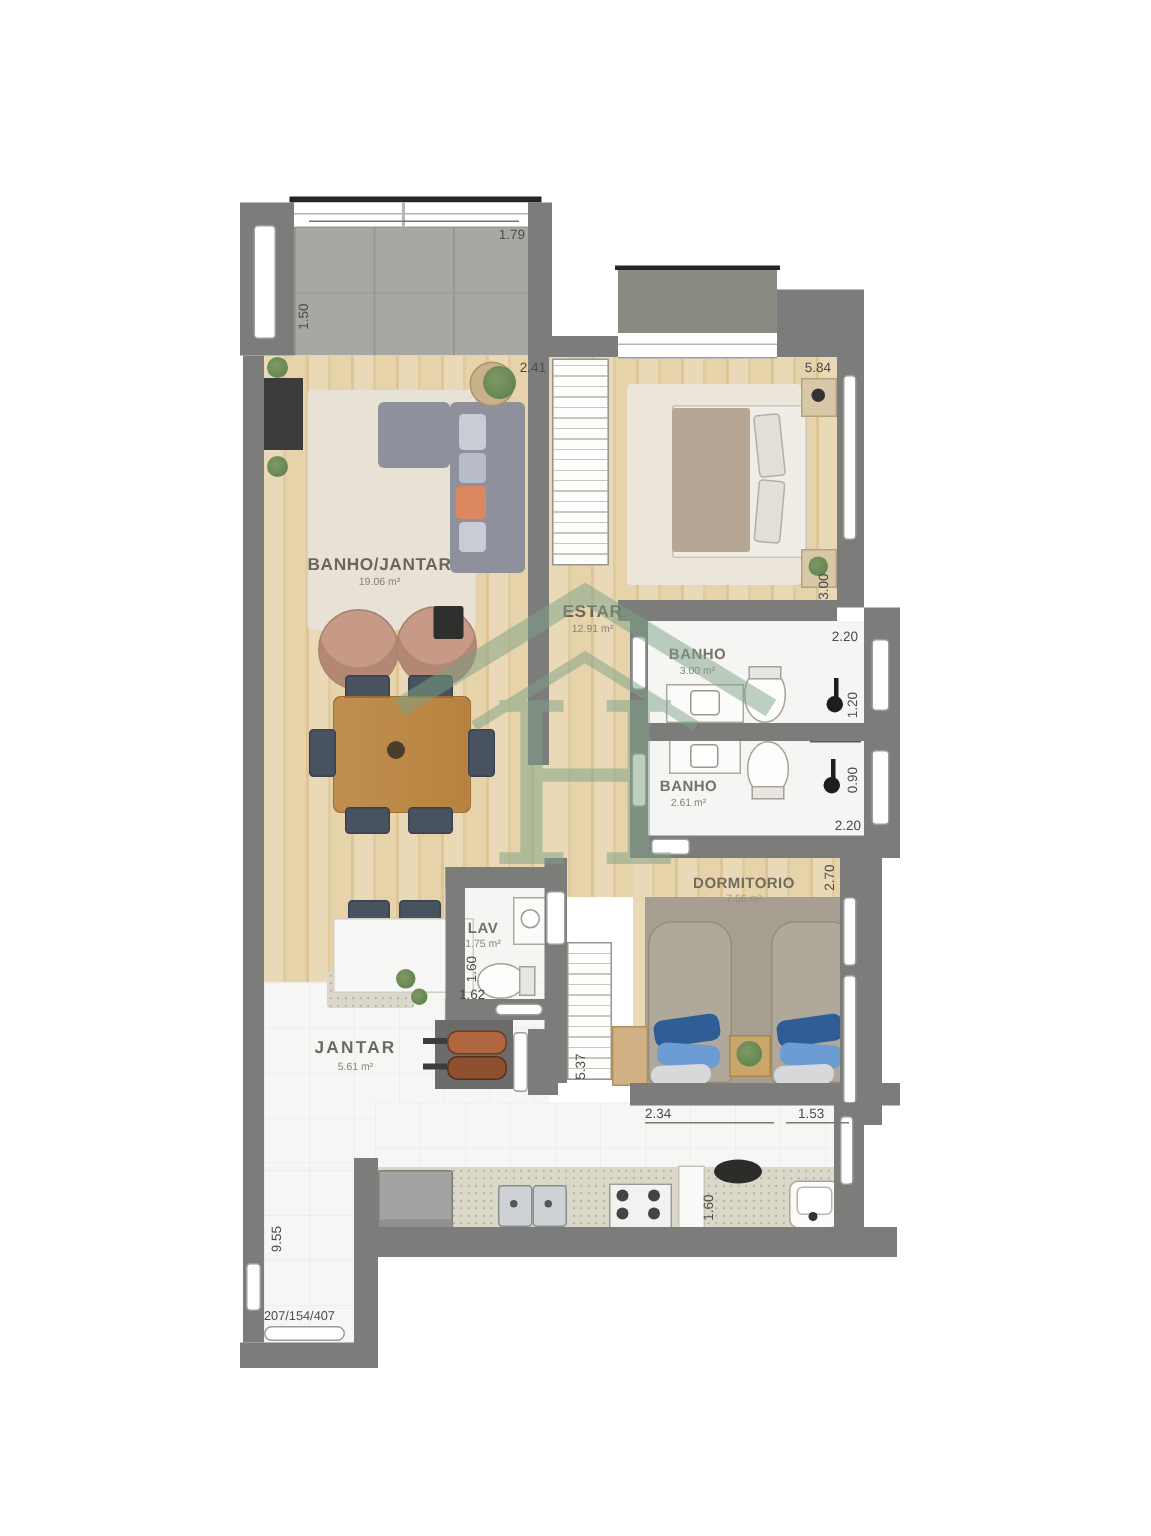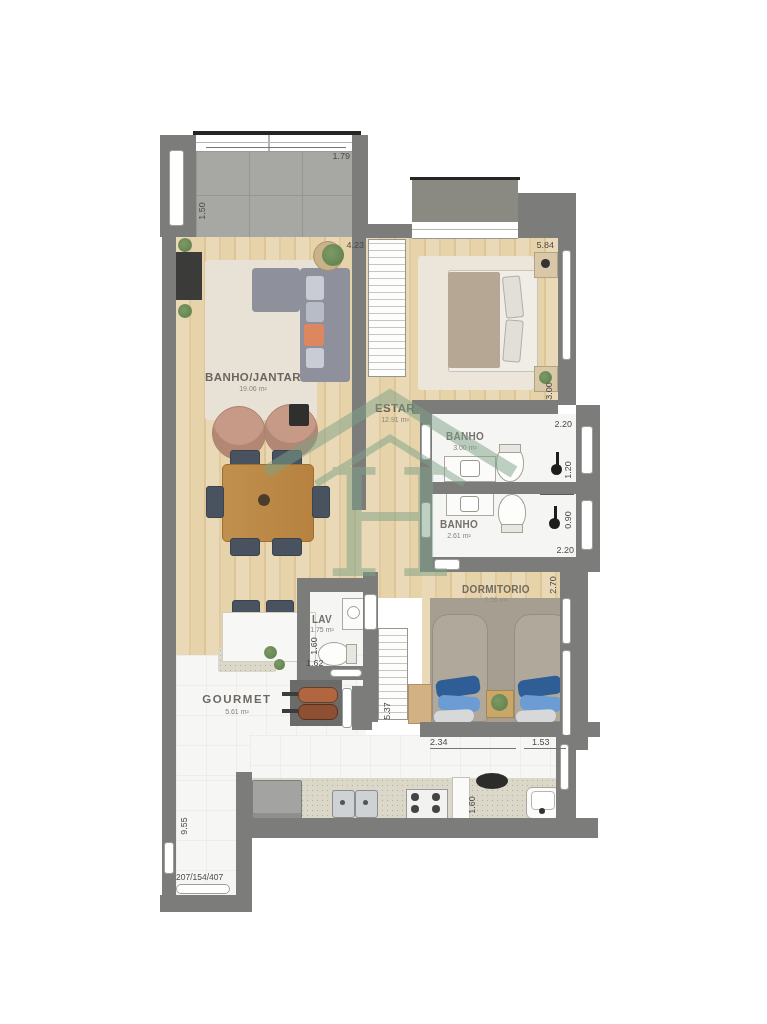--- a/index.html
+++ b/index.html
@@ -187,21 +187,21 @@
   <div class="a wall" style="left:236px;top:772px;width:16px;height:125px"></div>
   <div class="a wall" style="left:160px;top:895px;width:92px;height:17px"></div>
   <div class="a win" style="left:176px;top:884px;width:54px;height:10px;border-radius:5px"></div>
 
   <div class="a dimline" style="left:206px;top:147px;width:140px"></div>
   <div class="a dimline" style="left:430px;top:748px;width:86px"></div>
   <div class="a dimline" style="left:524px;top:748px;width:42px"></div>
 
   <div class="a dim" style="left:306px;top:151px;width:44px;text-align:right">1.79</div>
   <div class="a dimv" style="left:182px;top:205px">1.50</div>
-  <div class="a dim" style="left:322px;top:240px;width:42px;text-align:right">4.23</div>
+  <div class="a dim" style="left:322px;top:240px;width:42px;text-align:right">2.41</div>
   <div class="a dim" style="left:512px;top:240px;width:42px;text-align:right">5.84</div>
   <div class="a dimv" style="left:529px;top:385px">3.00</div>
   <div class="a dim" style="left:536px;top:419px;width:36px;text-align:right">2.20</div>
   <div class="a dimv" style="left:548px;top:464px">1.20</div>
   <div class="a dimv" style="left:548px;top:514px">0.90</div>
   <div class="a dim" style="left:538px;top:545px;width:36px;text-align:right">2.20</div>
   <div class="a dimv" style="left:533px;top:579px">2.70</div>
   <div class="a dimv" style="left:367px;top:705px">5.37</div>
   <div class="a dimv" style="left:294px;top:640px">1.60</div>
   <div class="a dim" style="left:306px;top:658px;width:30px">1.62</div>
@@ -215,21 +215,21 @@
   <div class="a lbl" style="left:362px;top:402px;width:66px">ESTAR</div>
   <div class="a area" style="left:362px;top:416px;width:66px">12.91 m²</div>
   <div class="a lbl2" style="left:432px;top:431px;width:66px">BANHO</div>
   <div class="a area" style="left:432px;top:444px;width:66px">3.00 m²</div>
   <div class="a lbl2" style="left:426px;top:519px;width:66px">BANHO</div>
   <div class="a area" style="left:426px;top:532px;width:66px">2.61 m²</div>
   <div class="a lbl2" style="left:438px;top:584px;width:116px">DORMITORIO</div>
   <div class="a area" style="left:438px;top:596px;width:116px;opacity:.7">7.56 m²</div>
   <div class="a lbl2" style="left:300px;top:614px;width:44px">LAV</div>
   <div class="a area" style="left:300px;top:626px;width:44px">1.75 m²</div>
-  <div class="a lbl" style="left:180px;top:693px;width:114px;letter-spacing:1.5px">GOURMET</div>
+  <div class="a lbl" style="left:180px;top:693px;width:114px;letter-spacing:1.5px">JANTAR</div>
   <div class="a area" style="left:180px;top:708px;width:114px">5.61 m²</div>
   <div class="a dim" style="left:176px;top:872px;width:60px;font-size:8.5px">207/154/407</div>
 
   <svg class="a" style="left:258px;top:386px;opacity:.5;pointer-events:none" width="264" height="200" viewBox="0 0 264 200">
     <path d="M 8,86 L 132,10 L 256,86" fill="none" stroke="#7ea287" stroke-width="13"></path>
     <path d="M 58,98 L 132,52 L 206,98" fill="none" stroke="#7ea287" stroke-width="7"></path>
     <text x="132" y="190" text-anchor="middle" font-family="DejaVu Serif, Liberation Serif, serif" font-size="150" fill="#7ea287">H</text>
   </svg>
 
 </div>

